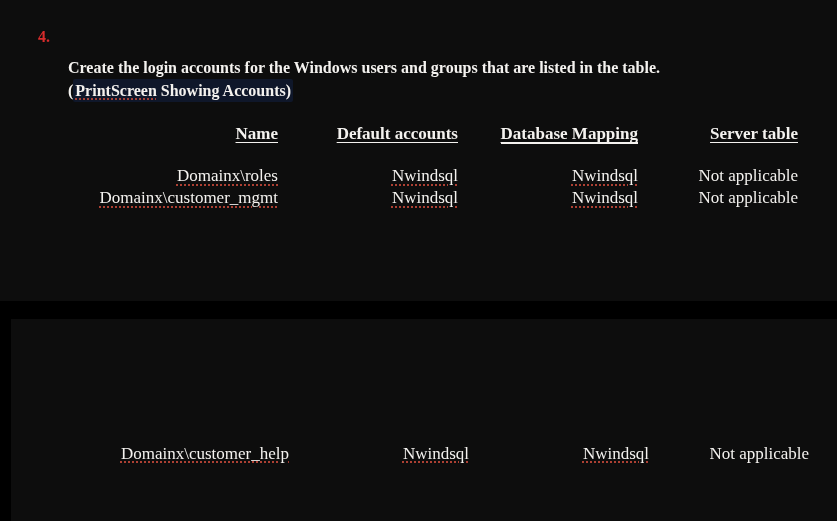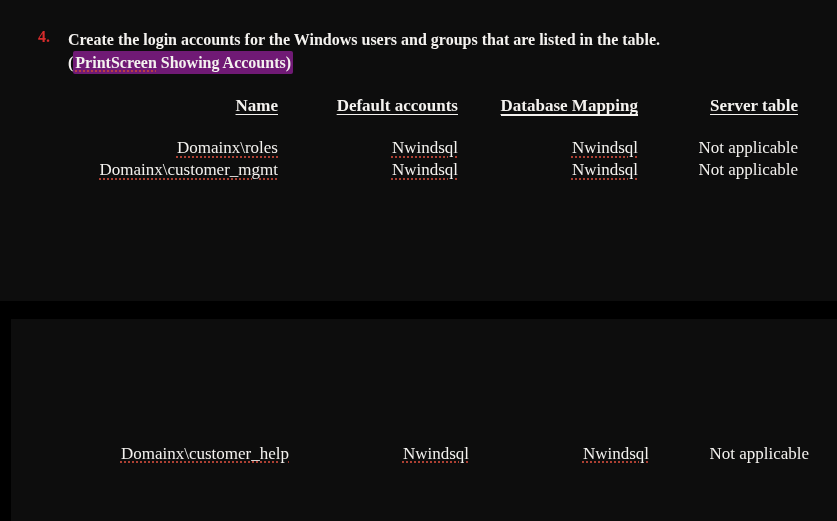--- a/index.html
+++ b/index.html
@@ -39,24 +39,25 @@
     font-weight: bold;
     font-size: 16px;
     width: 30px;
     flex-shrink: 0;
   }
   .instruction {
     color: #f4f2ef;
     font-size: 16px;
     line-height: 1.45;
     font-weight: bold;
+    margin-top: 28px;
   }
   .highlight-wrap {
     display: inline-block;
-    background: #701a75;
+    background: #0f172a;
     border-radius: 2px;
     padding: 0 2px;
   }
   .paren {
     color: #f4f2ef;
   }
   .printscreen {
     text-decoration: underline;
     text-decoration-style: dotted;
     text-decoration-color: #c94a3b;

